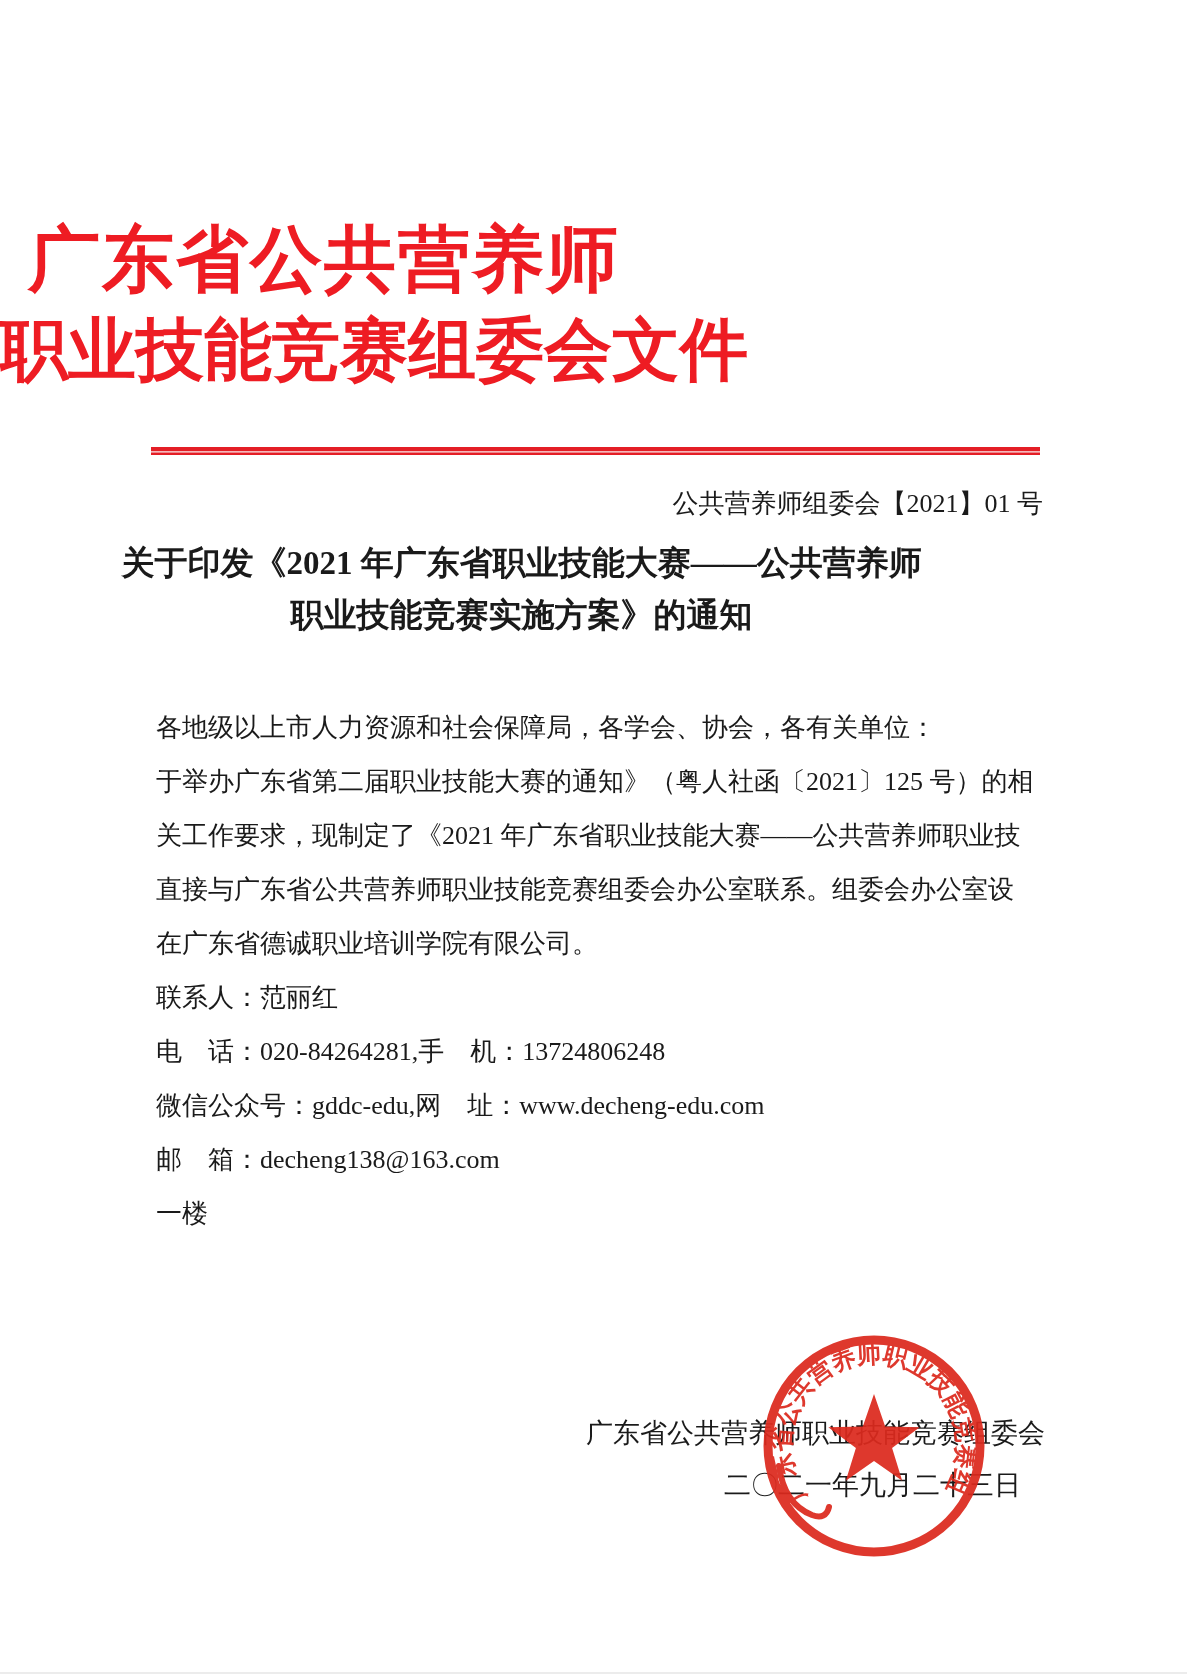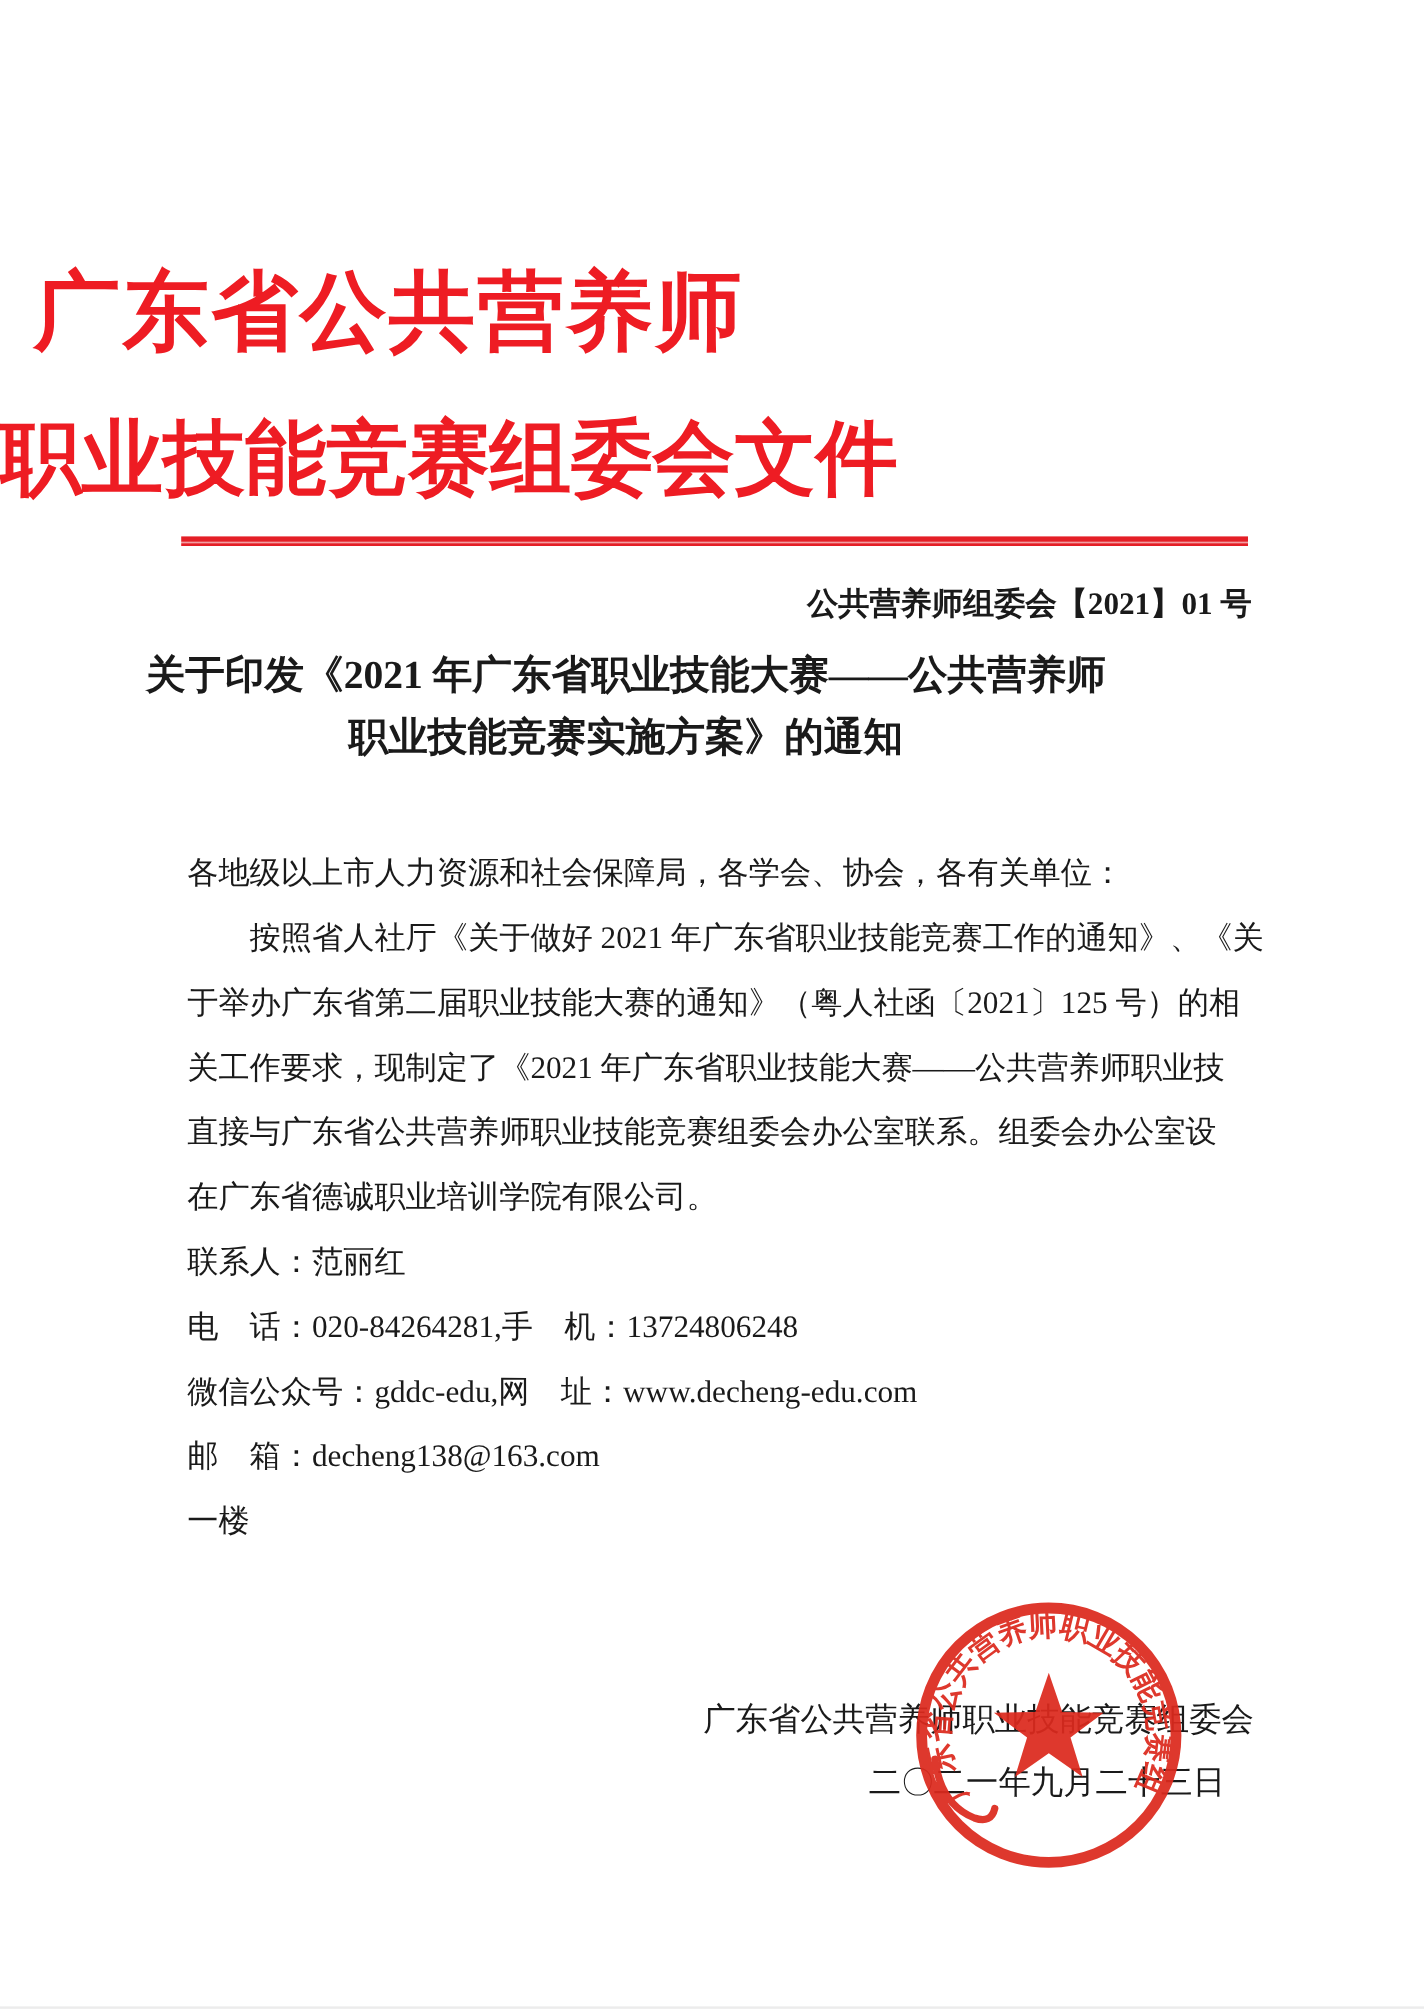--- a/index.html
+++ b/index.html
@@ -4,26 +4,26 @@
 <style>
   html,body{margin:0;padding:0;}
   body{
     width:1187px;height:1677px;position:relative;background:#ffffff;overflow:hidden;
     font-family:"Liberation Serif","DejaVu Serif",serif;color:#1a1a1a;
   }
   .abs{position:absolute;}
   
   .hdr{left:0;width:1187px;text-align:left;color:#ee1c23;font-weight:bold;white-space:nowrap;line-height:1;}
   .hdr1{top:224px;font-size:72px;letter-spacing:2px;text-indent:28px;}
-  .hdr2{top:316px;font-size:68px;letter-spacing:0px;margin-top:32px;}
+  .hdr2{top:316px;font-size:68px;letter-spacing:0px;}
   
   .rule{top:447px;left:151px;width:889px;height:8px;
     background:linear-gradient(180deg,#e41e26 0%,#e41e26 52%,#f6b9bc 56%,#ef8f93 68%,#e41e26 78%,#e41e26 100%);}
   
-  .docnum{top:489px;right:144px;font-size:26px;font-weight:bold;line-height:1.15;white-space:nowrap;text-align:center;}
+  .docnum{top:489px;right:144px;font-size:26px;font-weight:normal;line-height:1.15;white-space:nowrap;text-align:center;}
   
   .ttl{left:0;width:1043px;text-align:center;font-size:33px;font-weight:bold;line-height:1.1;white-space:nowrap;}
   .ttl1{top:545px;}
   .ttl2{top:597px;}
   
   .body-block{top:701px;left:156px;width:884px;font-size:26px;}
   .body-block .bline{height:54px;line-height:54px;white-space:nowrap;}
   
   .sig{top:1419px;right:142px;font-size:27px;line-height:1.1;white-space:nowrap;}
   .date{top:1471px;right:166px;font-size:27px;line-height:1.1;white-space:nowrap;}
@@ -41,21 +41,20 @@
 <div class="abs rule"></div>
 
 <div class="abs docnum">公共营养师组委会【2021】01 号</div>
 
 <div class="abs ttl ttl1">关于印发《2021 年广东省职业技能大赛——公共营养师</div>
 <div class="abs ttl ttl2">职业技能竞赛实施方案》的通知</div>
 
 <div class="abs body-block">
 
 <div class="bline">各地级以上市人力资源和社会保障局，各学会、协会，各有关单位：</div>
-    <div class="bline">　　按照省人社厅《关于做好 2021 年广东省职业技能竞赛工作的通知》、《关</div>
     <div class="bline">于举办广东省第二届职业技能大赛的通知》（粤人社函〔2021〕125 号）的相</div>
     <div class="bline">关工作要求，现制定了《2021 年广东省职业技能大赛——公共营养师职业技</div>
     <div class="bline">直接与广东省公共营养师职业技能竞赛组委会办公室联系。组委会办公室设</div>
     <div class="bline">在广东省德诚职业培训学院有限公司。</div>
     <div class="bline">联系人：范丽红</div>
     <div class="bline">电　话：020-84264281,手　机：13724806248</div>
     <div class="bline">微信公众号：gddc-edu,网　址：www.decheng-edu.com</div>
     <div class="bline">邮　箱：decheng138@163.com</div>
     <div class="bline">一楼</div>
   </div>

